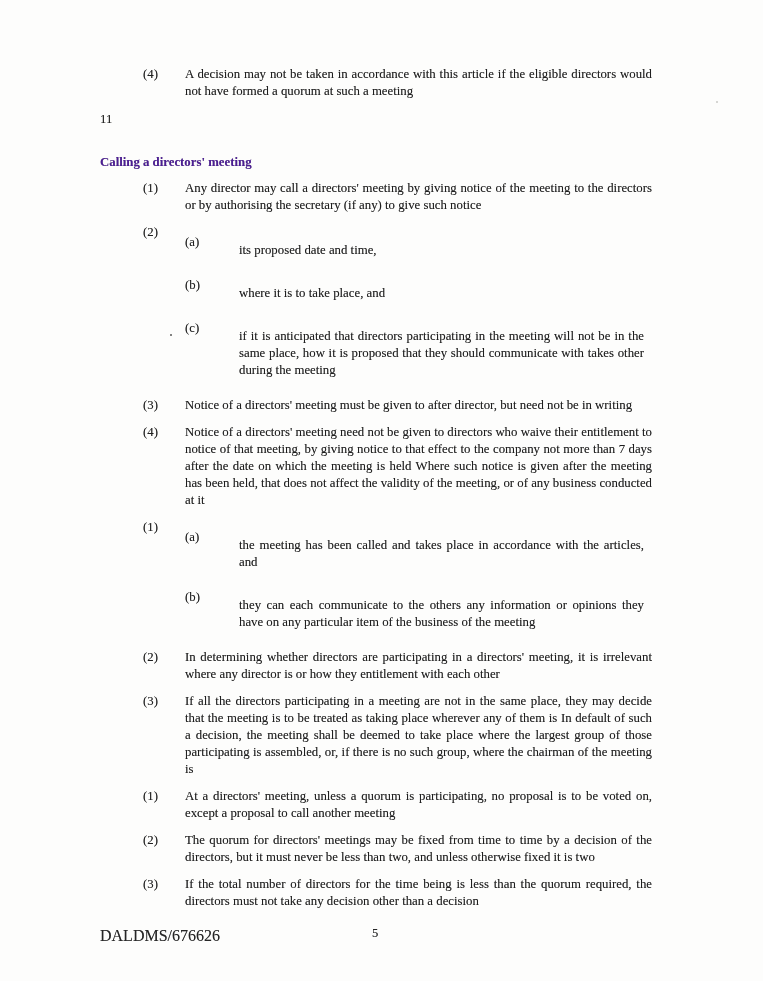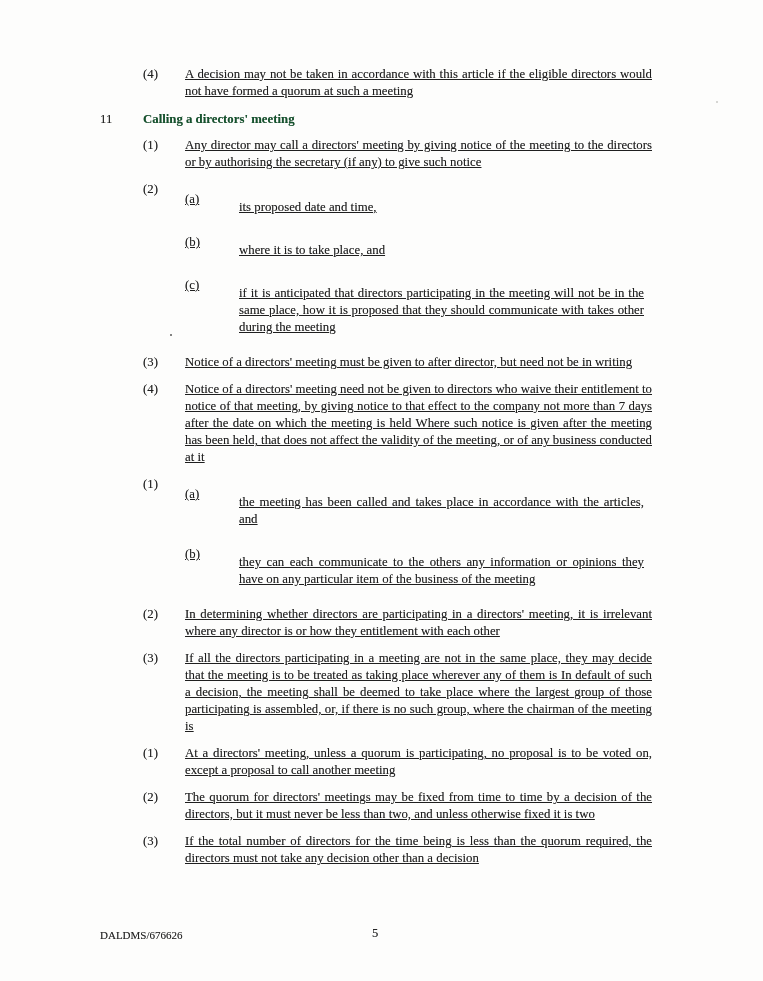--- a/index.html
+++ b/index.html
@@ -9,32 +9,32 @@
     background:#fdfdfc;
     font-family:"Liberation Serif","DejaVu Serif",serif;
     color:#1f1f1f;
     font-size:12.8px;
     line-height:17px;
     overflow:hidden;
     text-shadow:0 0 0.5px rgba(40,40,40,0.45);
   }
   .content{position:absolute;left:100px;top:66px;width:552px;}
   .content > :first-child{margin-top:0;}
-  .heading{display:flex;margin-top:11px;}
+  .heading{display:flex;margin-top:11px;flex-direction:column;}
   .heading .num{flex:0 0 43px;}
-  .heading .title{margin:0;font-size:12.8px;font-weight:bold;color:#14532d;}
+  .heading .title{margin:0;font-size:12.8px;font-weight:bold;color:#4c1d95;}
   .item{display:flex;margin-left:43px;margin-top:10px;}
   .heading + .item{margin-top:9px;}
   .item > .lbl{flex:0 0 42px;}
-  .item > .col{flex:1;min-width:0;text-decoration:underline;}
+  .item > .col{flex:1;min-width:0;}
   .col > .txt{margin:0;text-align:justify;}
   .sub{display:flex;margin-top:10px;}
   .sub > .lbl{flex:0 0 46px;}
   .sub > .txt{flex:1;margin:8px;text-align:justify;}
-  .footer-ref{position:absolute;left:100px;top:927px;font-size:11px;color:#262626;}
+  .footer-ref{position:absolute;left:100px;top:927px;font-size:16px;color:#262626;}
   .footer-page{position:absolute;left:372px;top:925px;font-size:12.5px;color:#262626;}
   .speck{position:absolute;border-radius:50%;}
   .speck.s1{left:170px;top:334px;width:2px;height:2px;background:#5a5a5a;}
   .speck.s2{left:716px;top:101px;width:2px;height:2px;background:#c8c8c6;}
 </style>
 </head>
 <body>
 
 <div class="page">
   <div class="content">

